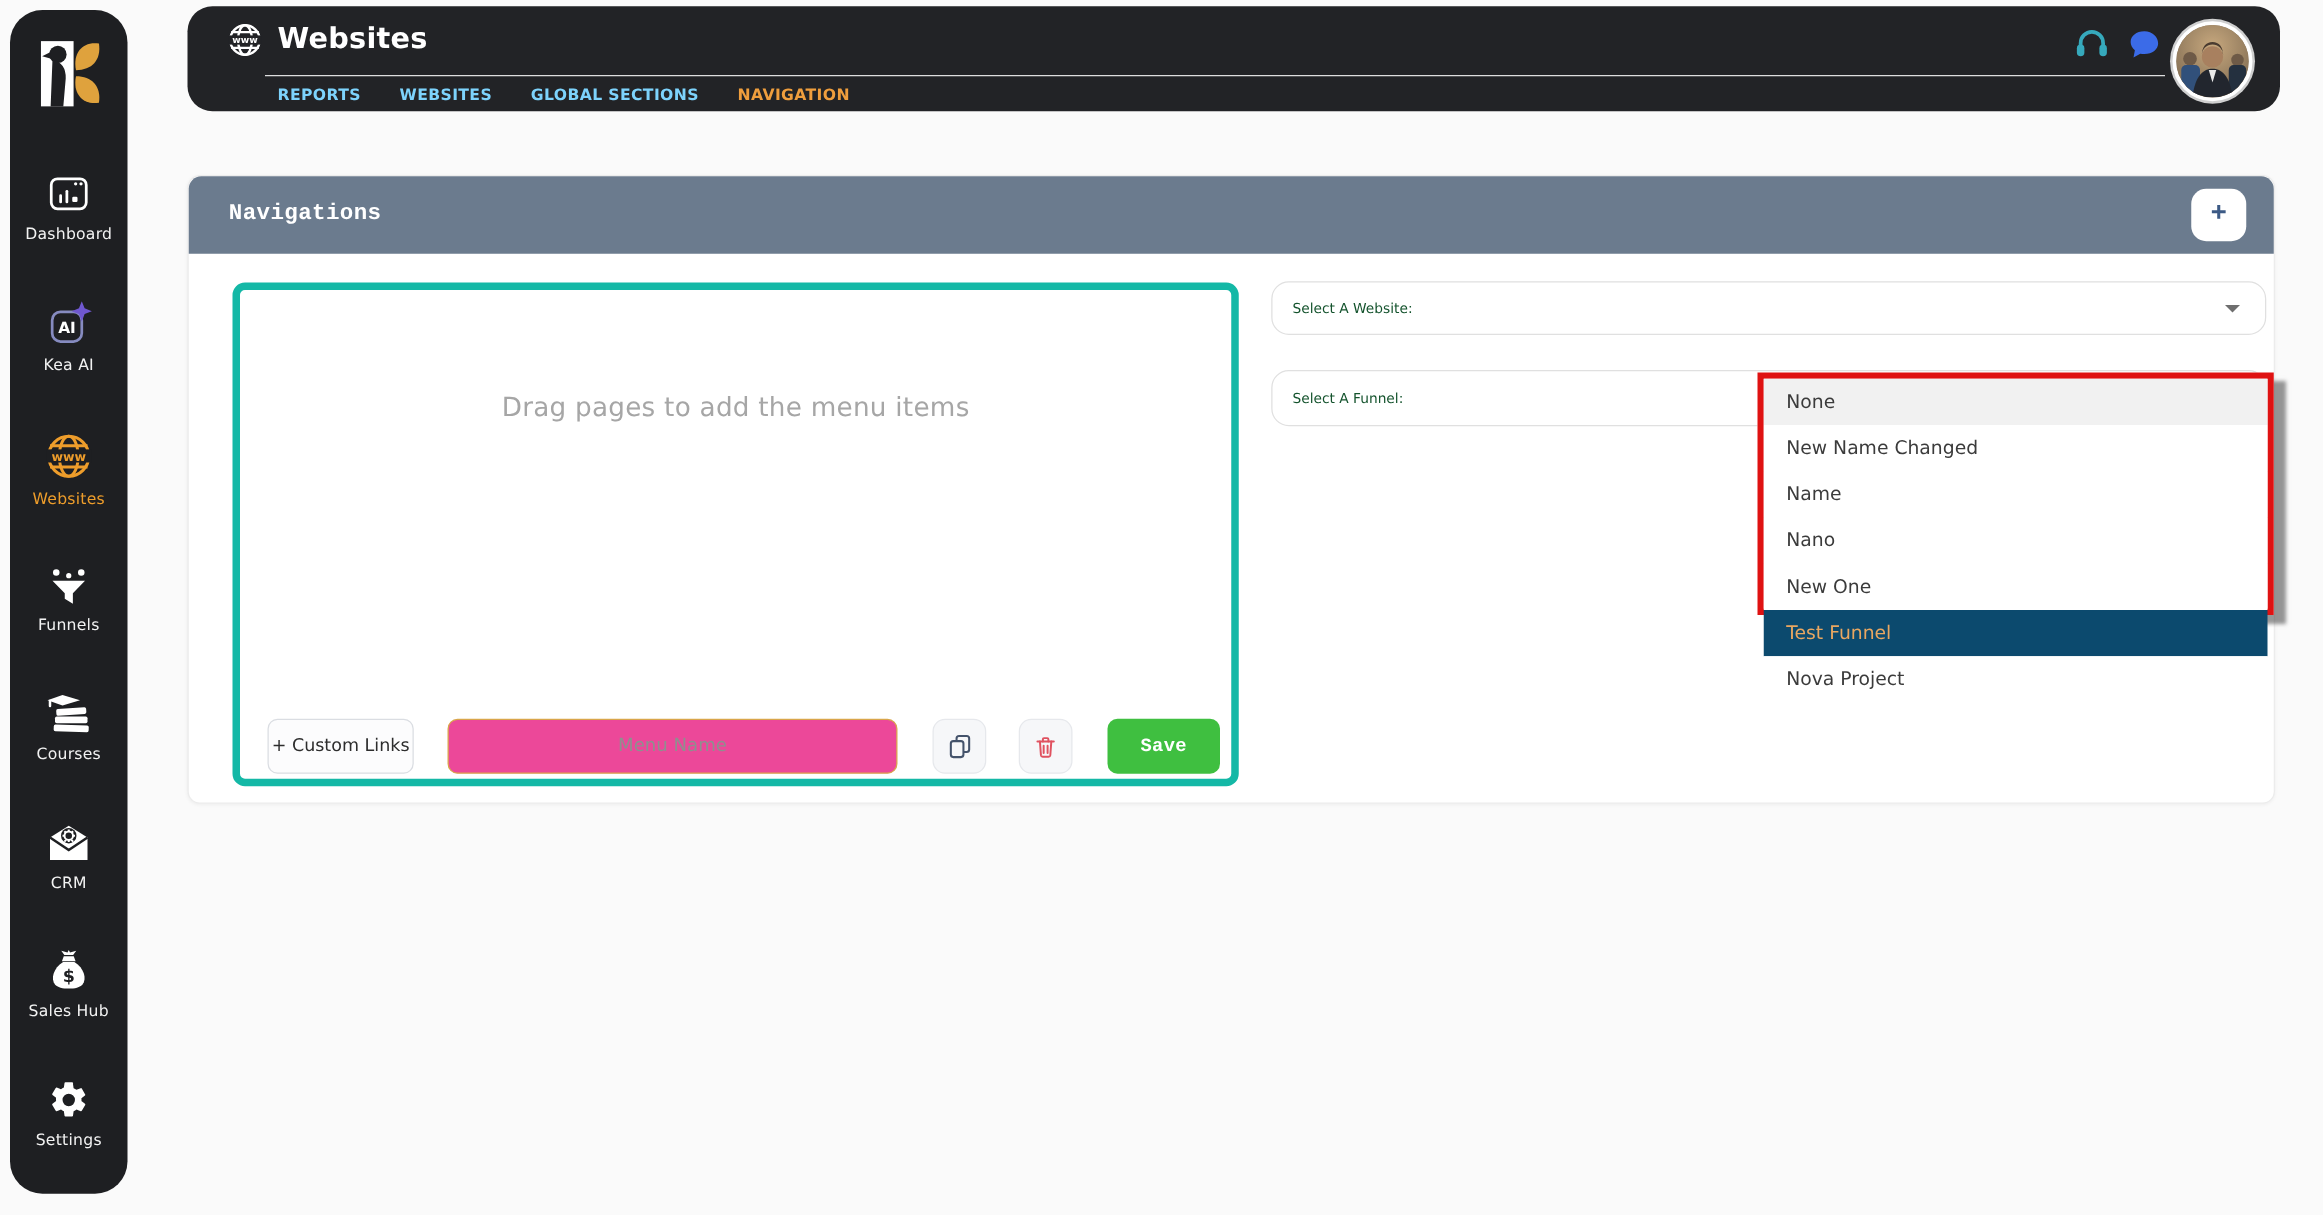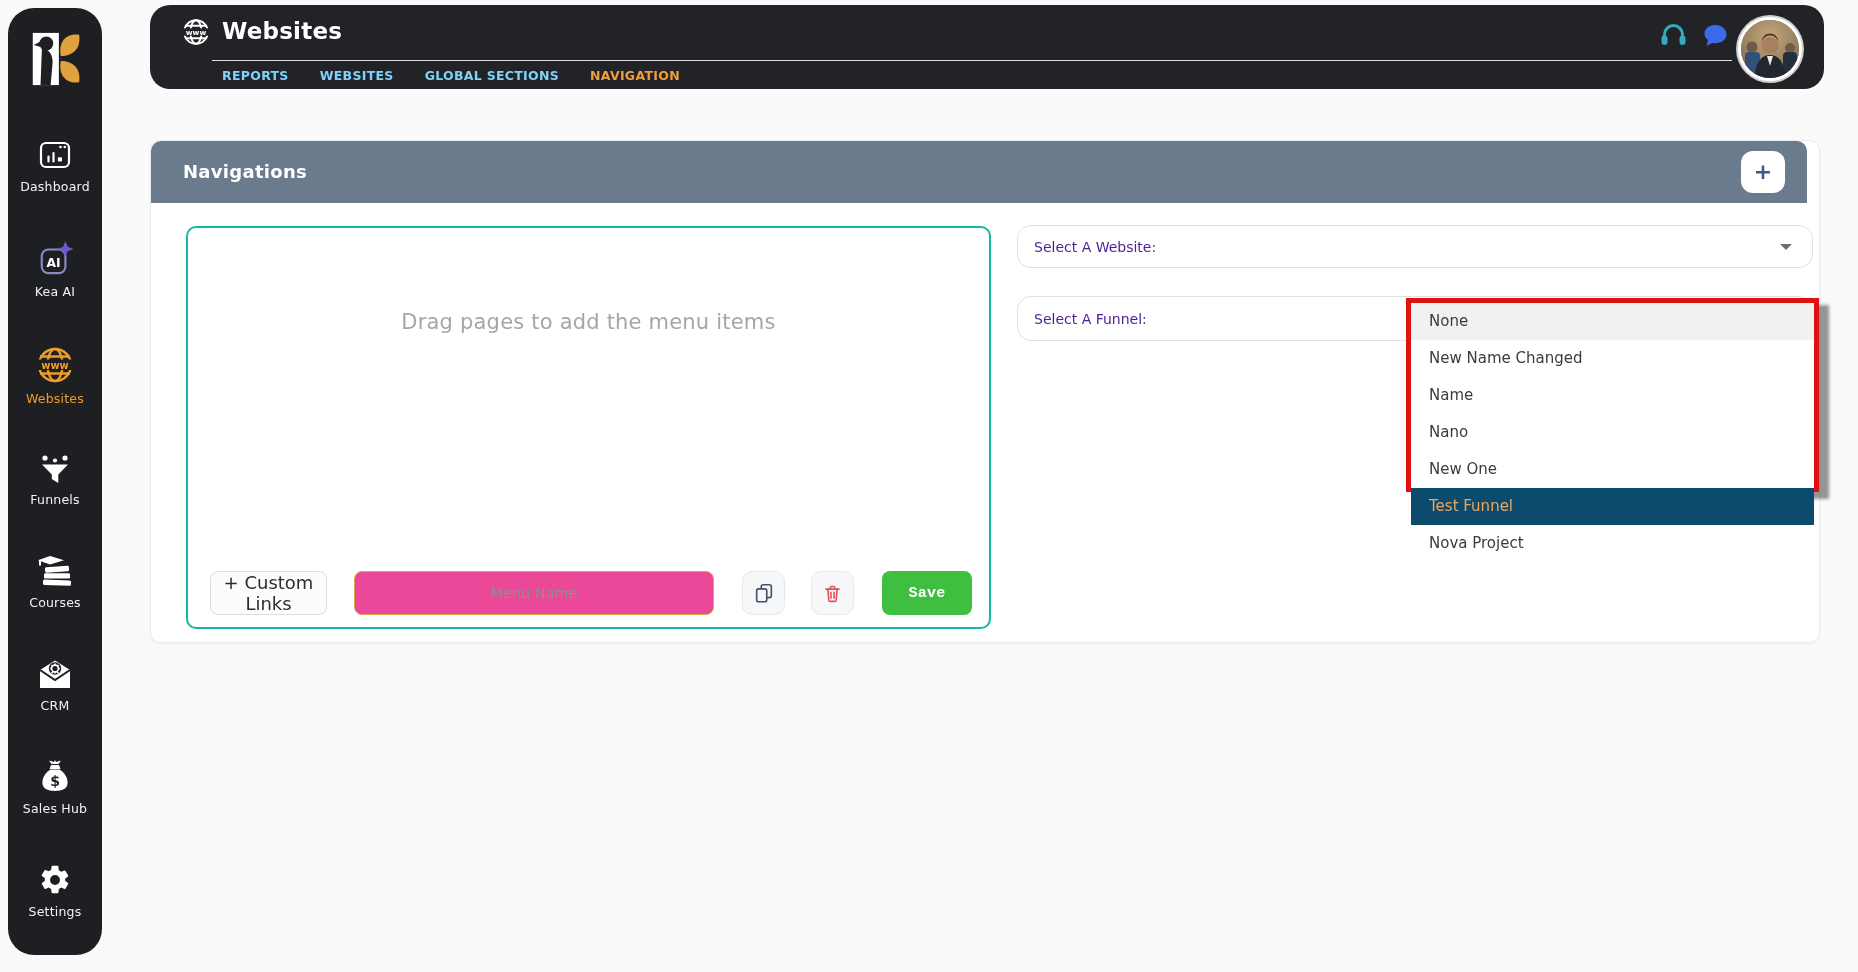--- a/index.html
+++ b/index.html
@@ -39,43 +39,43 @@
     box-shadow:0 0 0 2px #cfcfcf; overflow:hidden; cursor:pointer; background:#8a765c;
   }
   .avatar svg { display:block; }
   
   .main-panel {
     position:absolute; left:150px; top:140px; width:1670px; height:503px;
     background:#fff; border:1px solid #ececec; border-radius:10px;
     box-shadow:0 1px 3px rgba(0,0,0,.05);
   }
   .panel-header {
-    position:absolute; left:0; top:0; right:12px; height:62px;
-    background:#6B7B8E; border-radius:10px 10px 0 0;
+    position:absolute; left:0; top:0; right:0; height:62px;
+    background:#6B7B8E; border-radius:10px 10px 0 0;font-family:Liberation Mono, monospace;
   }
   .panel-title { position:absolute; left:32px; top:20px; font-size:18px; font-weight:600; color:#fff; letter-spacing:.3px; }
   .panel-add-btn {
     position:absolute; right:22px; top:10px; width:44px; height:42px;
     background:#fff; border:none; border-radius:12px; cursor:pointer;
     font-size:22px; color:#3C5A85; font-weight:600; line-height:40px; text-align:center;
     font-family:inherit;
   }
   
   .menu-card {
     position:absolute; left:35px; top:85px; width:805px; height:403px;
-    background:#fff; border:2px solid #14b8a6; border-radius:10px;
+    background:#fff; border:6px solid #14b8a6; border-radius:10px;
   }
   .drop-placeholder {
     position:absolute; left:0; right:0; top:82px; text-align:center;
     font-size:21px; color:#a6a6a6; letter-spacing:.2px;
   }
   .ctrl { position:absolute; top:343px; height:44px; }
   .btn-custom-links {
     left:22px; width:117px; background:#fcfcfd; border:1px solid #dadde2; border-radius:8px;
-    font-size:18px; color:#2d2d2d; cursor:pointer; font-family:inherit;
+    font-size:14px; color:#2d2d2d; cursor:pointer; font-family:inherit;
   }
   .menu-name-input {
     left:166px; width:360px; background:#ec4899; border:1.5px solid #D9A64B; border-radius:8px;
     text-align:center; font-size:14.5px; color:#333; outline:none; font-family:inherit;
   }
   .menu-name-input::placeholder { color:#8f8f8f; }
   .icon-btn {
     width:43px; background:#f6f7f9; border:1px solid #e6e8ec; border-radius:10px;
     cursor:pointer; display:flex; align-items:center; justify-content:center;
   }
@@ -86,21 +86,21 @@
     color:#fff; font-size:15px; font-weight:bold; cursor:pointer; letter-spacing:.3px; font-family:Liberation Mono, monospace;
   }
   
   .select-box {
     position:absolute; left:866px; width:796px; background:#fff;
     border:1px solid #e0e0e0; border-radius:14px; cursor:pointer;
     display:flex; align-items:center; padding:0 16px;
   }
   .select-website { top:84px; height:43px; }
   .select-funnel { top:155px; height:45px; }
-  .select-label { font-size:14px; color:#4c1d95; }
+  .select-label { font-size:11px; color:#14532d; }
   .caret { position:absolute; right:20px; width:0; height:0;
     border-left:6px solid transparent; border-right:6px solid transparent; border-top:6px solid #6e6e6e; }
   
   .funnel-dropdown {
     position:absolute; left:1255px; top:157px; width:413px; height:194px;
     background:#fff; border:5px solid #DF1212; z-index:5;
     box-shadow:10px 7px 3px rgba(66,66,66,.55);
     display:flex; flex-direction:column;
   }
   .funnel-option {

